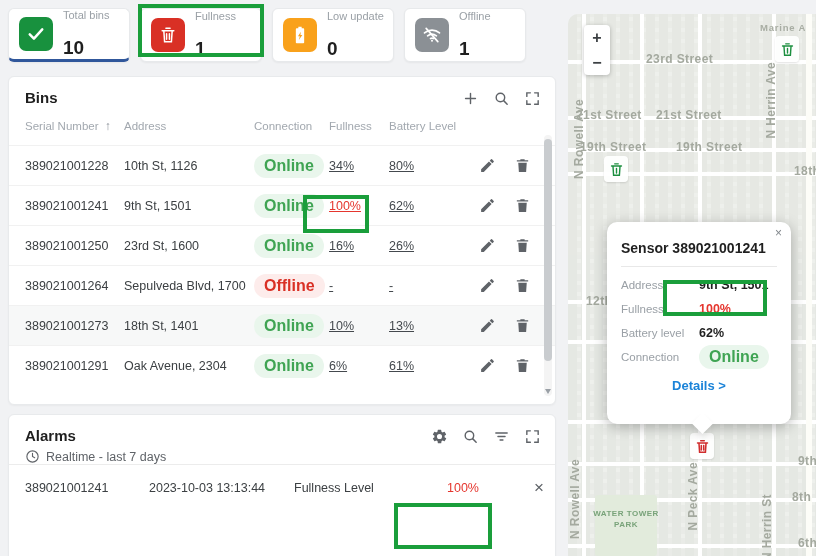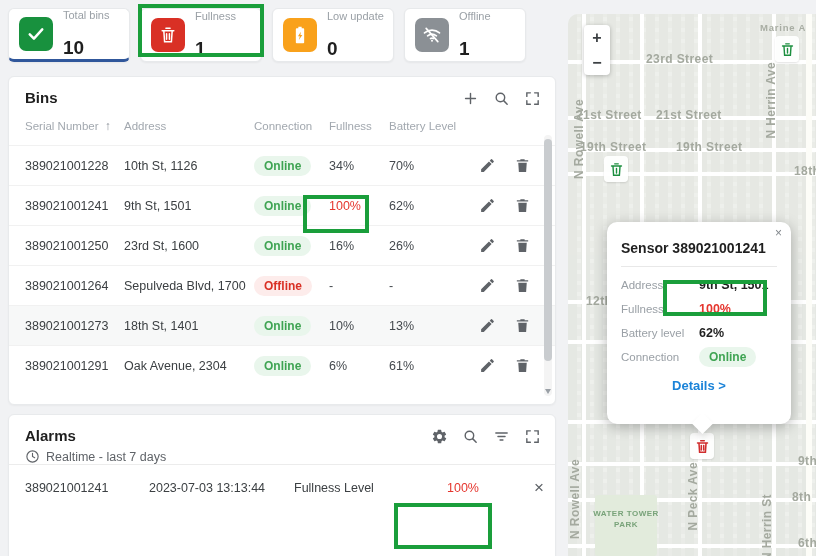--- a/index.html
+++ b/index.html
@@ -28,24 +28,24 @@
   .hdr-icons .ibtn { width:18px; height:18px; cursor:pointer; display:flex; align-items:center; justify-content:center; }
   .hdr-icons svg { width:17px; height:17px; }
 
   
   .bins-cols { display:grid; grid-template-columns:99px 130px 75px 60px 90px 1fr; padding-left:16px; height:38px;
                align-items:center; font-size:11.5px; color:#a2a8af; }
   .bins-row { display:grid; grid-template-columns:99px 130px 75px 60px 90px 1fr; padding-left:16px; height:40px;
               align-items:center; font-size:12.5px; color:#3c4043; border-top:1px solid #f1f1f1; cursor:pointer; }
   .bins-row.shaded { background:#f7f8f8; }
   .sort-arrow { font-size:12px; color:#8a9097; margin-left:3px; }
-  .pill { display:inline-block; padding:3px 10px; border-radius:12px; font-size:12px; font-weight:bold; }
+  .pill { display:inline-block; padding:3px 10px; border-radius:12px; font-size:16px; font-weight:bold; }
   .pill.online { background:#e9f6ec; color:#3fa453; }
   .pill.offline { background:#fdeceb; color:#d93025; }
-  .pct { color:#44494e; }
+  .pct { color:#44494e;text-decoration:underline; }
   .pct.alert { color:#e5362e; }
   .row-actions { display:flex; justify-content:flex-end; gap:18px; padding-right:32px; }
   .row-actions .ibtn { width:17px; height:17px; cursor:pointer; }
   .row-actions svg { width:17px; height:17px; }
 
   
   .vscroll { position:absolute; right:3px; top:58px; bottom:8px; width:8px; background:#f4f4f4; border-radius:4px; }
   .vscroll-thumb { position:absolute; top:4px; left:0; width:8px; height:222px; background:#c9cccf; border-radius:4px; cursor:pointer; }
   .vscroll-arrow { position:absolute; bottom:2px; left:1px; width:0; height:0; border-left:3px solid transparent;
                    border-right:3px solid transparent; border-top:5px solid #9aa0a6; }
@@ -196,21 +196,21 @@
     <span>Fullness</span>
     <span>Battery Level</span>
     <span></span>
   </div>
 
   <div class="bins-row">
     <span>389021001228</span>
     <span>10th St, 1126</span>
     <span><span class="pill online">Online</span></span>
     <span class="pct">34%</span>
-    <span class="pct">70%</span>
+    <span class="pct">80%</span>
     <span class="row-actions">
       <span class="ibtn"><svg viewBox="0 0 24 24" fill="#5f6368">
             <path d="M3 17.25V21h3.75L17.81 9.94l-3.75-3.75L3 17.25zM20.71 7.04a1 1 0 0 0 0-1.41l-2.34-2.34a1 1 0 0 0-1.41 0l-1.83 1.83 3.75 3.75 1.83-1.83z"></path>
           </svg></span>
       <span class="ibtn"><svg viewBox="0 0 24 24" fill="#5f6368">
             <path d="M9 3h6v1.5h5v2H4v-2h5V3zM6 8h12l-.9 13H6.9L6 8zm4.1 3.2l1.9 1.9 1.9-1.9 1.1 1.1-1.9 1.9 1.9 1.9-1.1 1.1-1.9-1.9-1.9 1.9-1.1-1.1 1.9-1.9-1.9-1.9 1.1-1.1z"></path>
           </svg></span>
     </span>
   </div>
 
@@ -333,21 +333,21 @@
         <svg viewBox="0 0 24 24" fill="none" stroke="#5f6368" stroke-width="2" stroke-linecap="round">
             <path d="M4 9V4h5M15 4h5v5M20 15v5h-5M9 20H4v-5"></path>
           </svg>
       </span>
     </span>
   </div>
 
 
   <div class="alarms-row">
     <span>389021001241</span>
-    <span>2023-07-03 13:13:44</span>
+    <span>2023-10-03 13:13:44</span>
     <span>Fullness Level</span>
     <span class="alarm-details">100%</span>
     <span class="alarm-close">×</span>
   </div>
 </section>
 
 <div class="map">
   <div class="map-pattern"></div>
 
   <div class="road h" style="top:46px"></div>

